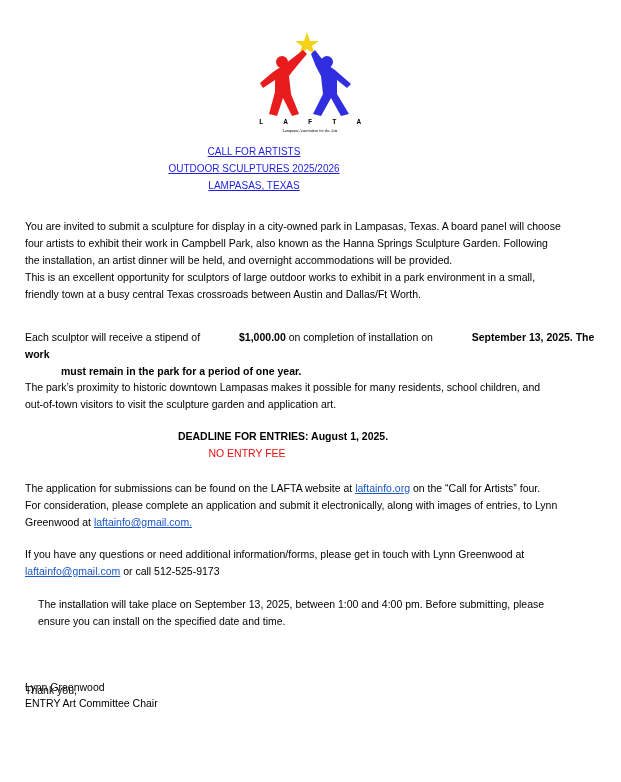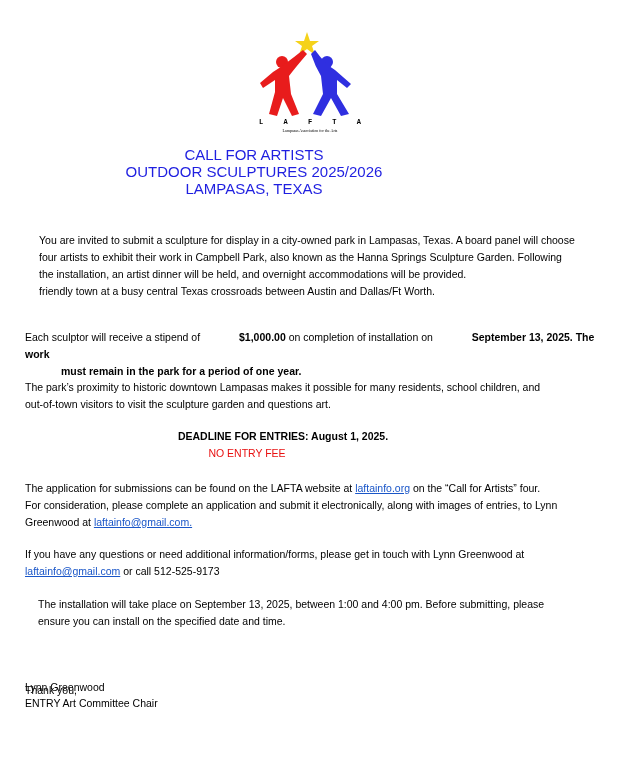--- a/index.html
+++ b/index.html
@@ -3,21 +3,21 @@
 <meta charset="utf-8">
 <style>
   html, body { margin:0; padding:0; background:#ffffff; }
   body { width:621px; height:782px; position:relative; overflow:hidden;
          font-family:"Liberation Sans", "DejaVu Sans", sans-serif; color:#000; }
   .logo { position:absolute; left:255px; top:28px; width:110px; height:108px; }
   .logo svg { position:absolute; left:0; top:0; }
   .lafta-letters { position:absolute; left:0; top:90px; width:110px; display:flex; justify-content:space-between;
                    font-family:"Liberation Mono", monospace; font-size:7px; font-weight:bold; padding:0 4px; box-sizing:border-box; letter-spacing:0; }
   .lafta-sub { position:absolute; left:0; top:100px; width:110px; text-align:center; font-family:"Liberation Serif", serif; font-size:4px; }
-  .heading { position:absolute; left:0; width:508px; text-align:center; color:#1f1fe0; font-size:15px; }
+  .heading { position:absolute; left:0; width:508px; text-align:center; color:#1f1fe0; font-size:10px;text-decoration:underline; }
   .p { position:absolute; left:25px; width:575px; font-size:10.5px; line-height:17px; }
   .center { position:absolute; left:0; width:494px; text-align:center; font-size:10.5px; }
   .bold { font-weight:bold;margin-left:36px; }
   .red { color:#e81010; }
   a { color:#1a56c8; }
 </style>
 </head>
 <body>
 
 <div class="logo">
@@ -35,37 +35,38 @@
     <span>T</span>
     <span>A</span>
   </div>
   <div class="lafta-sub">Lampasas Association for the Arts</div>
 </div>
 
 <div class="heading" style="top:146px;">CALL FOR ARTISTS</div>
 <div class="heading" style="top:163px;">OUTDOOR SCULPTURES 2025/2026</div>
 <div class="heading" style="top:180px;">LAMPASAS, TEXAS</div>
 
-<div class="p" style="top:232px;margin-left:14px;">
+<div class="p" style="top:218px;">
   <div>You are invited to submit a sculpture for display in a city-owned park in Lampasas, Texas. A board panel will choose</div>
   <div>four artists to exhibit their work in Campbell Park, also known as the Hanna Springs Sculpture Garden.  Following</div>
   <div>the installation, an artist dinner will be held, and overnight accommodations will be provided.</div>
+  <div>This is an excellent opportunity for sculptors of large outdoor works to exhibit in a park environment in a small,</div>
   <div>friendly town at a busy central Texas crossroads between Austin and Dallas/Ft Worth.</div>
 </div>
 
 <div class="p" style="top:329px;">
   <div>
     <span>Each sculptor will receive a stipend of </span><span class="bold">$1,000.00</span><span> on completion of installation on </span><span class="bold">September 13, 2025. The work</span>
   </div>
   <div class="bold">must remain in the park for a period of one year.</div>
 </div>
 
 <div class="p" style="top:379px;">
   <div>The park’s proximity to historic downtown Lampasas makes it possible for many residents, school children, and</div>
-  <div>out-of-town visitors to visit the sculpture garden and questions art.</div>
+  <div>out-of-town visitors to visit the sculpture garden and application art.</div>
 </div>
 
 <div class="center bold" style="top:430px;">DEADLINE FOR ENTRIES: August 1, 2025.</div>
 <div class="center red" style="top:447px;">NO ENTRY FEE</div>
 
 <div class="p" style="top:480px;">
   <div>
     <span>The application for submissions can be found on the LAFTA website at </span><a href="#">laftainfo.org</a><span> on the “Call for Artists” four.</span>
   </div>
   <div>For consideration, please complete an application and submit it electronically, along with images of entries, to Lynn</div>

